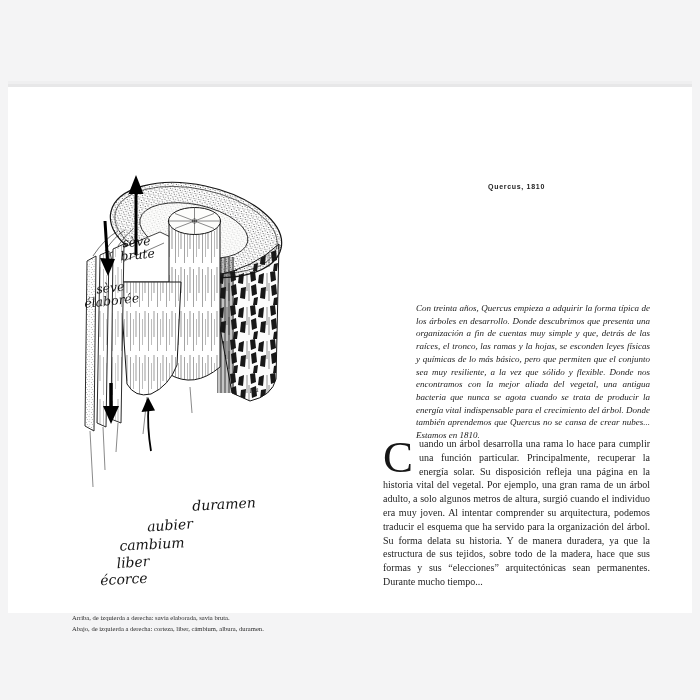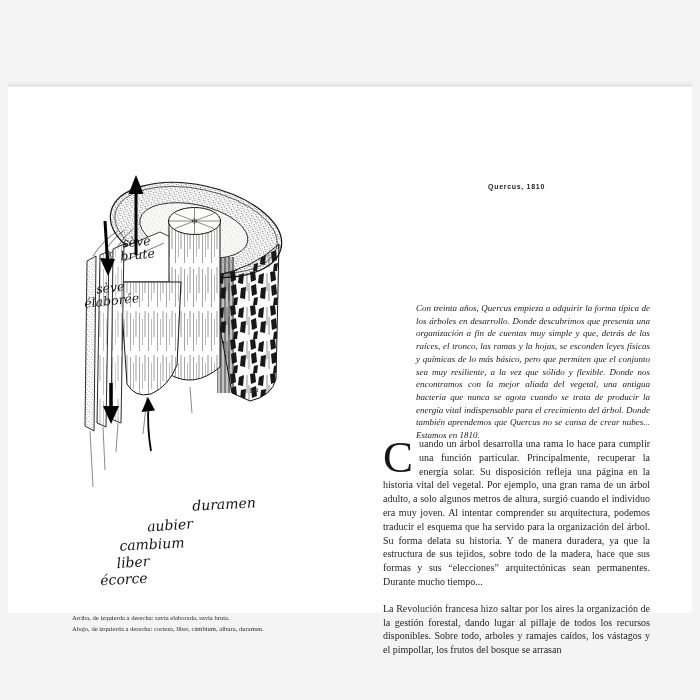--- a/index.html
+++ b/index.html
@@ -185,17 +185,16 @@
   </div>
 
   <div class="running-head">Quercus, 1810</div>
 
   <p class="intro">Con treinta años, Quercus empieza a adquirir la forma típica de los árboles en desarrollo. Donde descubrimos que presenta una organización a fin de cuentas muy simple y que, detrás de las raíces, el tronco, las ramas y la hojas, se esconden leyes físicas y químicas de lo más básico, pero que permiten que el conjunto sea muy resiliente, a la vez que sólido y flexible. Donde nos encontramos con la mejor aliada del vegetal, una antigua bacteria que nunca se agota cuando se trata de producir la energía vital indispensable para el crecimiento del árbol. Donde también aprendemos que Quercus no se cansa de crear nubes... Estamos en 1810.</p>
 
   <div class="text-block">
     <p>
       <span class="dropcap">C</span><span>uando un árbol desarrolla una rama lo hace para cumplir una función particular. Principalmente, recuperar la energía solar. Su disposición refleja una página en la historia vital del vegetal. Por ejemplo, una gran rama de un árbol adulto, a solo algunos metros de altura, surgió cuando el individuo era muy joven. Al intentar comprender su arquitectura, podemos traducir el esquema que ha servido para la organización del árbol. Su forma delata su historia. Y de manera duradera, ya que la estructura de sus tejidos, sobre todo de la madera, hace que sus formas y sus “elecciones” arquitectónicas sean permanentes. Durante mucho tiempo...</span>
     </p>
-    <p class="para2">La Revolución francesa hizo saltar por los aires la organización de la gestión forestal, dando lugar al pillaje de todos los recursos disponibles. Sobre todo, arboles y ramajes caídos, los vástagos y el pimpollar, los frutos del bosque se arrasan</p>
   </div>
 
 
 </div>
 
 </body></html>

